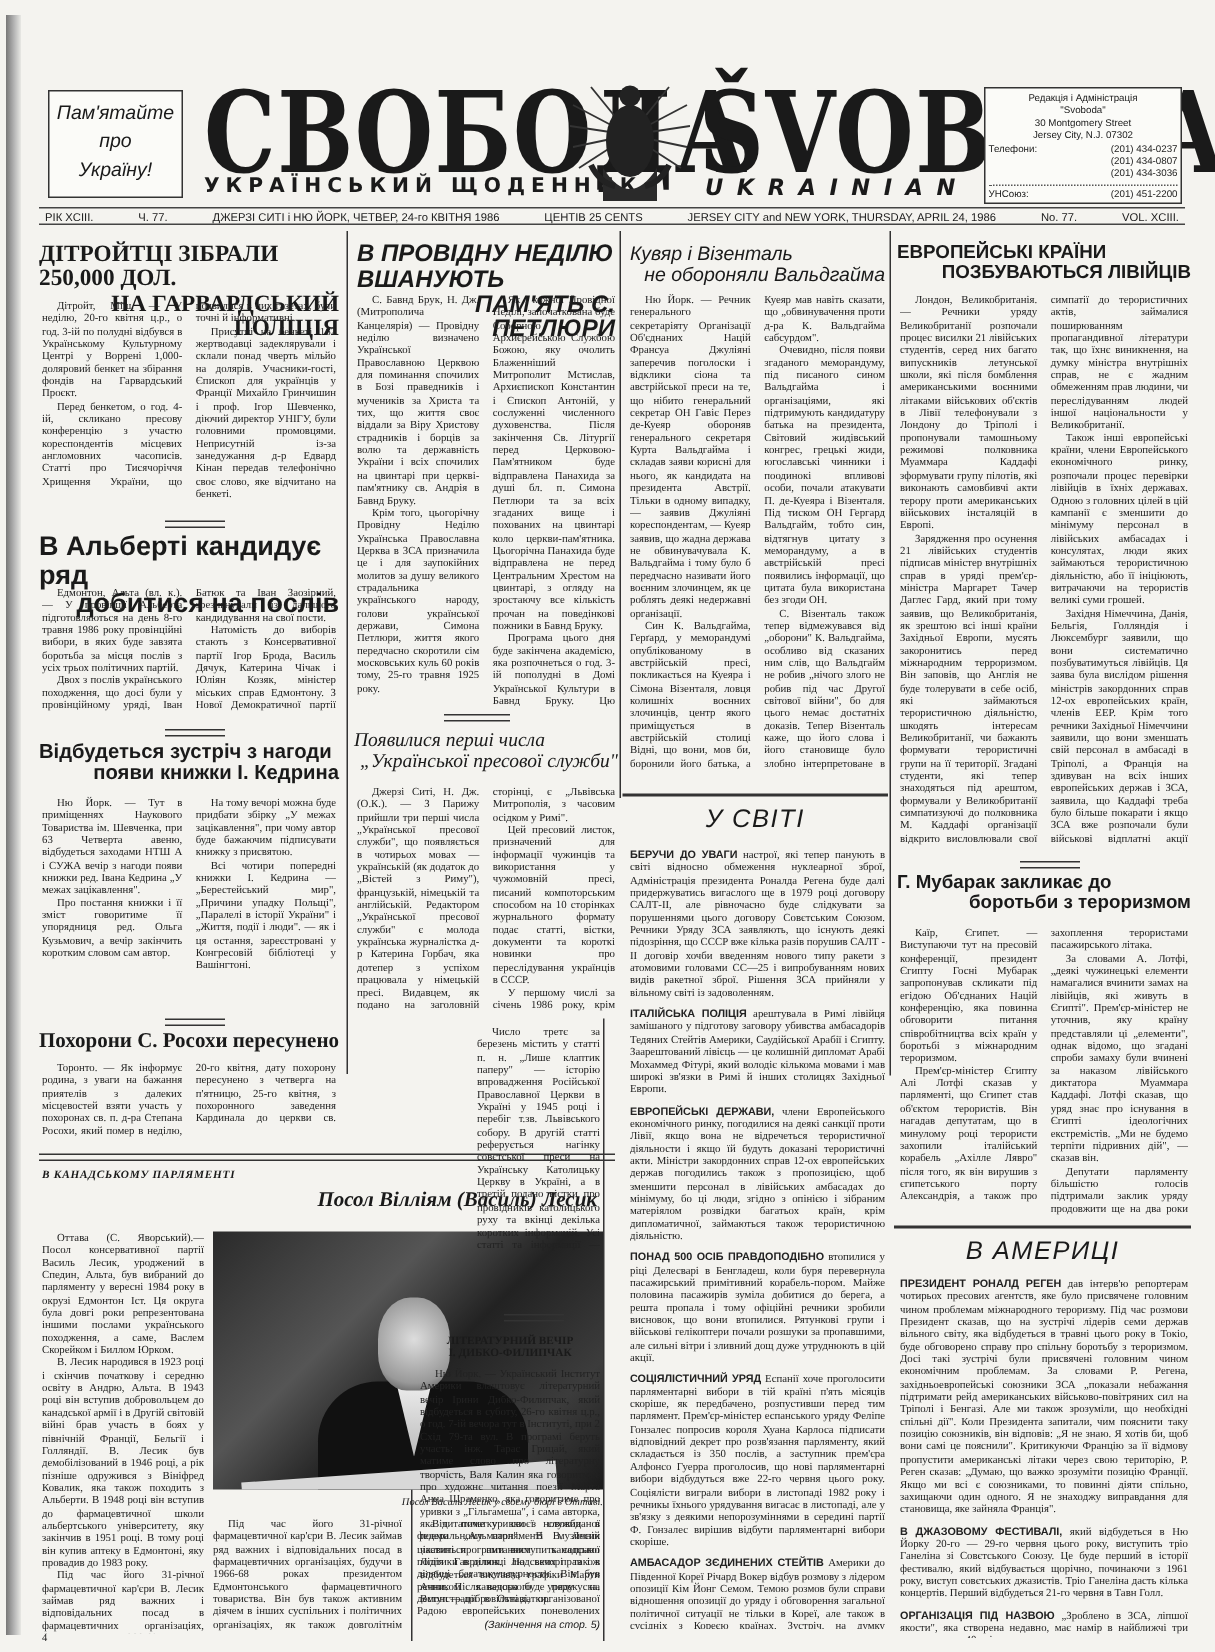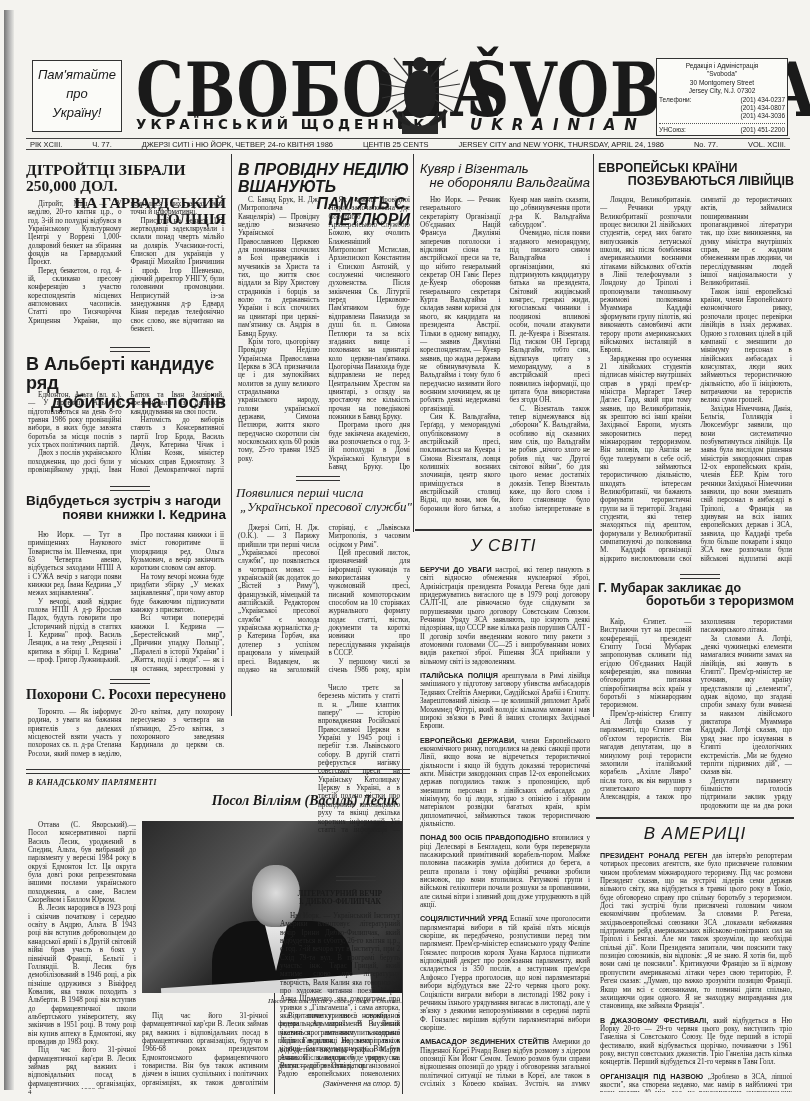--- a/index.html
+++ b/index.html
@@ -144,21 +144,20 @@
 
   </div>
   <div class="dbl" style="left:92px; top:462px; width:40px;"></div>
 
   <div class="hl hl-sans" style="left:8px; top:470px; width:200px; font-size:13.5px;">
     <div>Відбудеться зустріч з нагоди</div>
     <div style="text-align:right;">появи книжки І. Кедрина</div>
   </div>
   <div class="body twocol" style="left:10px; top:507px; width:196px; height:143px;">
     <p>Ню Йорк. — Тут в приміщеннях Наукового Товариства ім. Шевченка, при 63 Четверта авеню, відбудеться заходами НТШ А і СУЖА вечір з нагоди появи книжки ред. Івана Кедрина „У межах зацікавлення".</p>
-    <p>У вечорі, який відкриє голова НТШ А д-р Ярослав Падох, будуть говорити про „Історичний підхід в статтях І. Кедрина" проф. Василь Ленцик, а на тему „Рецензії і критика в збірці І. Кедрина" — проф. Григор Лужницький.</p>
     <p>Про постання книжки і її зміст говоритиме її упорядниця ред. Ольга Кузьмович, а вечір закінчить коротким словом сам автор.</p>
     <p>На тому вечорі можна буде придбати збірку „У межах зацікавлення", при чому автор буде бажаючим підписувати книжку з присвятою.</p>
     <p>Всі чотири попередні книжки І. Кедрина — „Берестейський мир", „Причини упадку Польщі", „Паралелі в історії України" і „Життя, події і люди". — як і ця остання, зареєстровані у Конгресовій бібліотеці у Вашінгтоні.</p>
 
   </div>
   <div class="dbl" style="left:92px; top:655px; width:40px;"></div>
 
   <div class="hl" style="left:8px; top:664px; width:200px; font-size:14px; text-align:left; font-family:'Liberation Serif',serif;">Похорони С. Росохи пересунено</div>
   <div class="body twocol" style="left:10px; top:684px; width:196px; height:52px;">
     <p>Торонто. — Як інформує родина, з уваги на бажання приятелів з далеких місцевостей взяти участь у похоронах св. п. д-ра Степана Росохи, який помер в неділю, 20-го квітня, дату похорону пересунено з четверга на п'ятницю, 25-го квітня, з похоронного заведення Кардинала до церкви св. Покрови, а відтак на цвинтар Парклон.</p>

